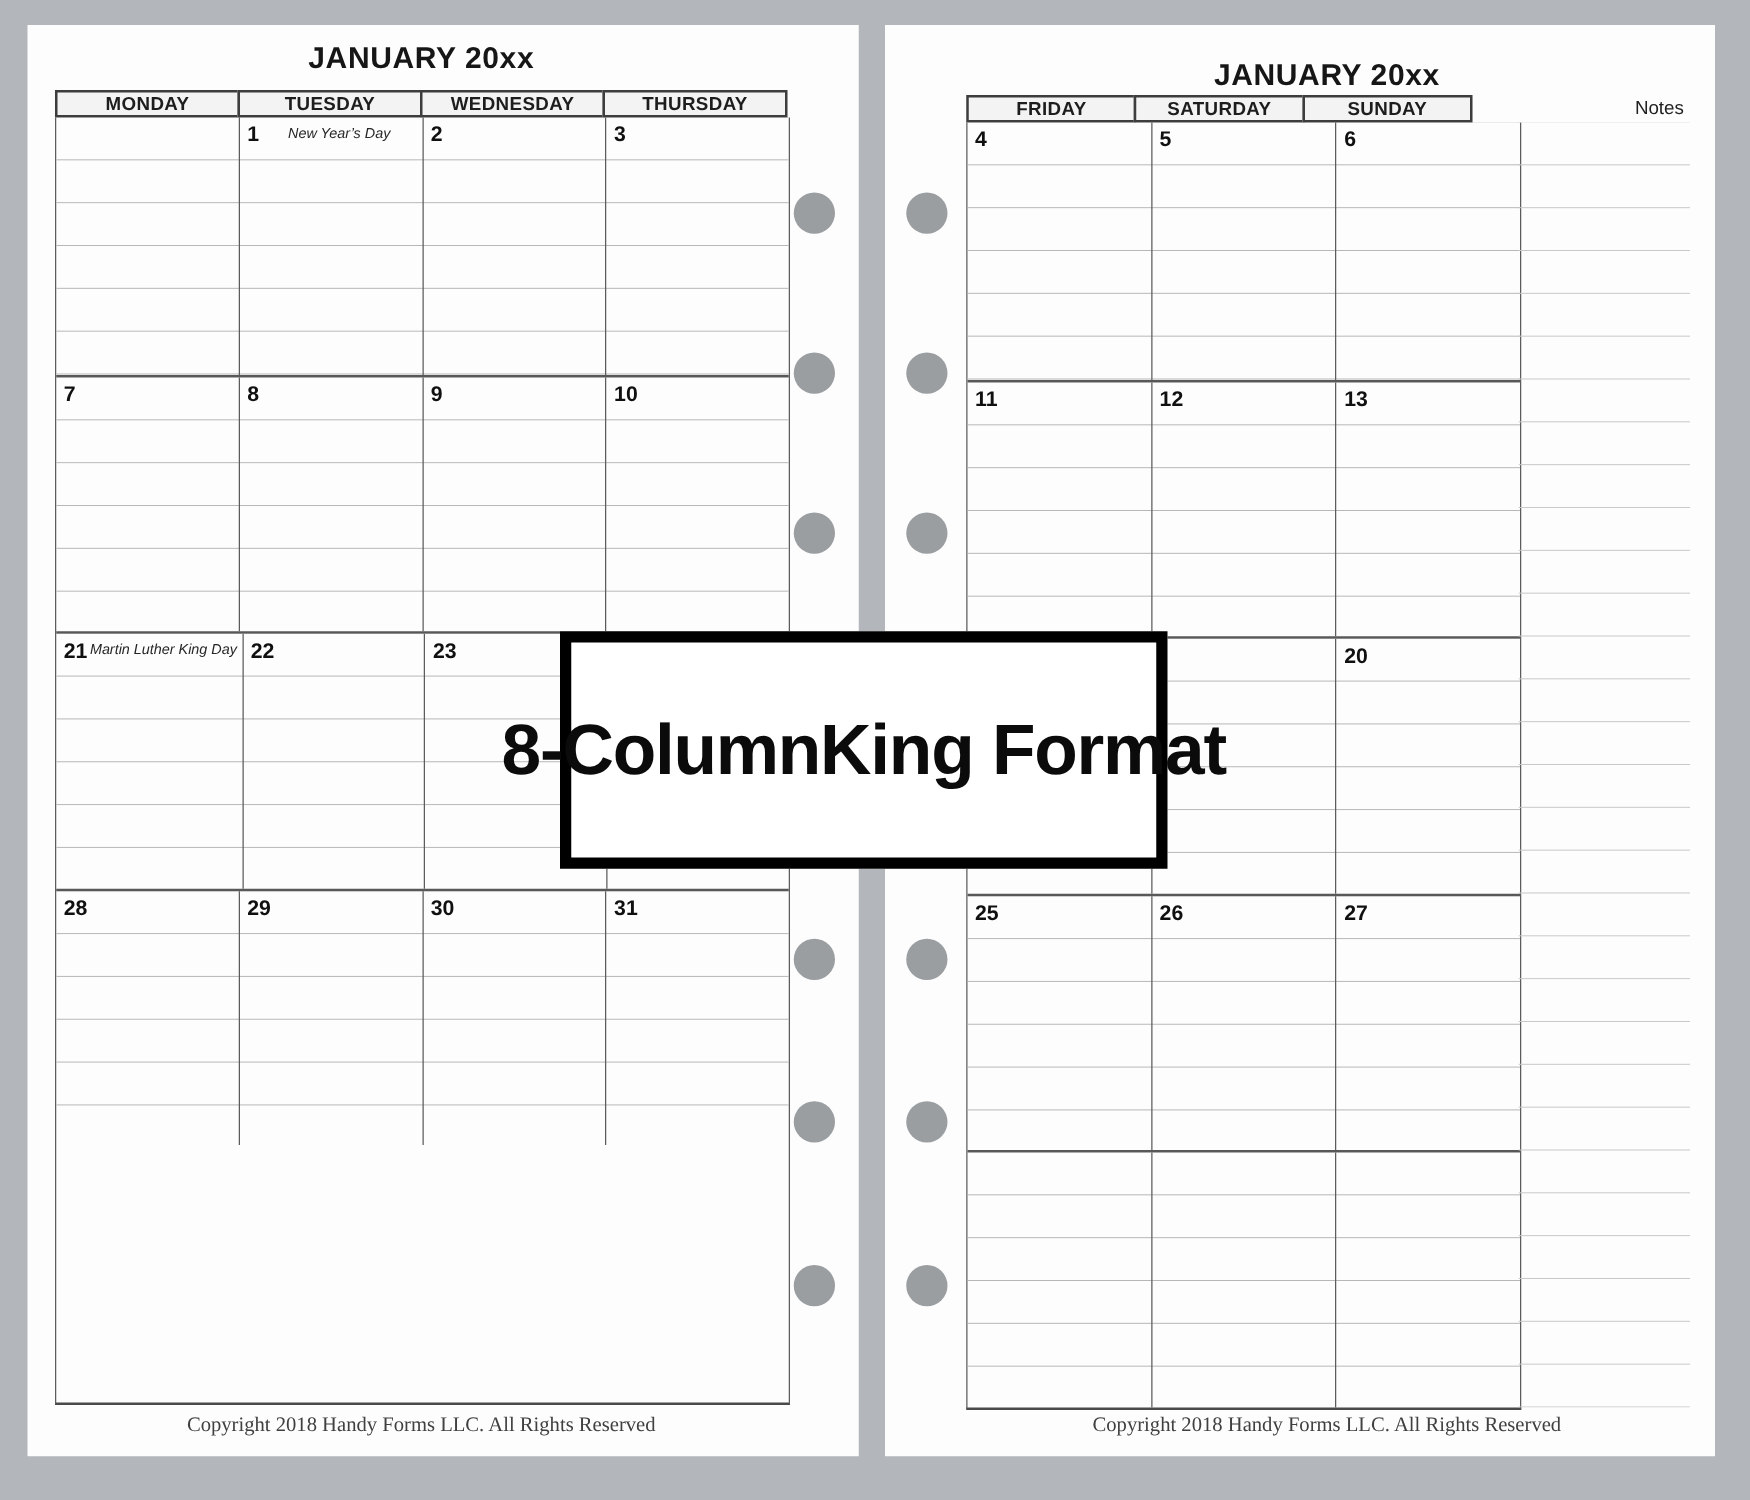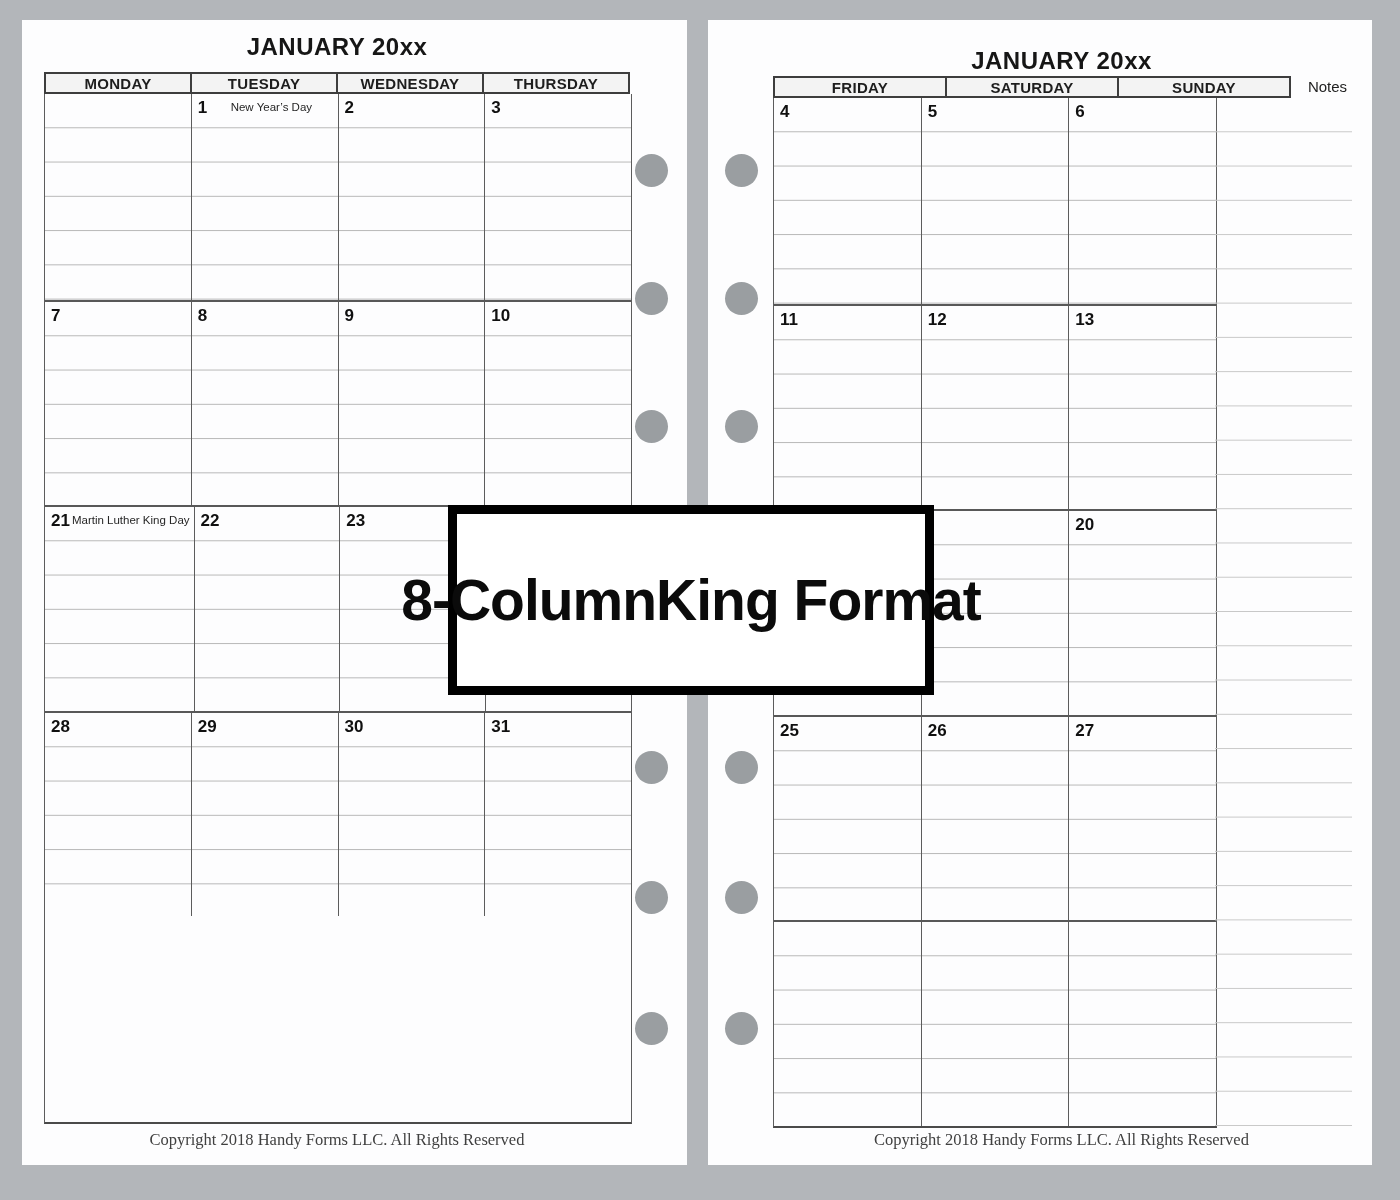--- a/index.html
+++ b/index.html
@@ -9,42 +9,42 @@
   #left-page{left:22px;width:665px;}
   #right-page{left:708px;width:664px;}
 
   .title{position:absolute;font-weight:700;font-size:24px;letter-spacing:.5px;
          color:#161616;text-align:center;white-space:nowrap;}
   #left-title{left:22px;top:13px;width:586px;}
   #right-title{left:65px;top:27px;width:577px;}
 
   .header-row{position:absolute;display:flex;}
   #left-header{left:22px;top:52px;width:586px;height:22px;}
-  #right-header{left:65px;top:56px;width:518px;height:22px;}
+  #right-header{left:65px;top:56px;width:405px;height:22px;}
   .header-cell{flex:1;border:2px solid #3d3d3d;background:#f3f3f3;display:flex;
         align-items:center;justify-content:center;font-weight:700;font-size:15px;
         color:#1d1d1d;letter-spacing:.3px;box-sizing:border-box;}
   .header-cell + .header-cell{margin-left:-2px;}
 
   .body{position:absolute;border-left:1px solid #5c5c5c;border-right:1px solid #5c5c5c;
         border-bottom:2px solid #4a4a4a;box-sizing:content-box;}
   #left-body{left:22px;top:74px;width:586px;height:1028px;}
   #right-body{left:65px;top:78px;width:442px;height:1028px;}
 
   .week{position:relative;height:205.6px;box-sizing:border-box;}
   .week + .week{border-top:2px solid #585858;}
   .rule-lines{position:absolute;inset:0;
         background-image:linear-gradient(to bottom,transparent 0,transparent 33.27px,#b7b7b7 33.27px,#b7b7b7 34.27px);
         background-size:100% 34.27px;background-repeat:repeat-y;}
   .cells{position:absolute;inset:0;display:flex;}
   .cell{flex:1;border-right:1px solid #5c5c5c;box-sizing:border-box;
         display:flex;align-items:flex-start;padding:4px 0 0 6px;}
   .cell:last-child{border-right:0;}
   .date{font-weight:700;font-size:17px;color:#101010;}
-  .holiday{font-size:11.5px;color:#262626;flex:1;
+  .holiday{font-style:italic;font-size:11.5px;color:#262626;flex:1;
         text-align:center;padding:3px 4px 0 2px;white-space:nowrap;overflow:hidden;}
 
   #notes-label{position:absolute;left:507px;top:58px;width:135px;text-align:center;
         font-size:15px;color:#222;padding-left:45px;}
   #notes-region{position:absolute;left:507px;top:78px;width:137px;height:1028px;
         background-image:linear-gradient(to bottom,transparent 0,transparent 33.27px,#c8c8c8 33.27px,#c8c8c8 34.27px);
         background-size:100% 34.27px;background-repeat:repeat-y;}
 
   .copyright{position:absolute;text-align:center;font-size:16.5px;color:#404040;font-family:Liberation Serif, serif;}
   #left-copyright{left:22px;top:1110px;width:586px;}

